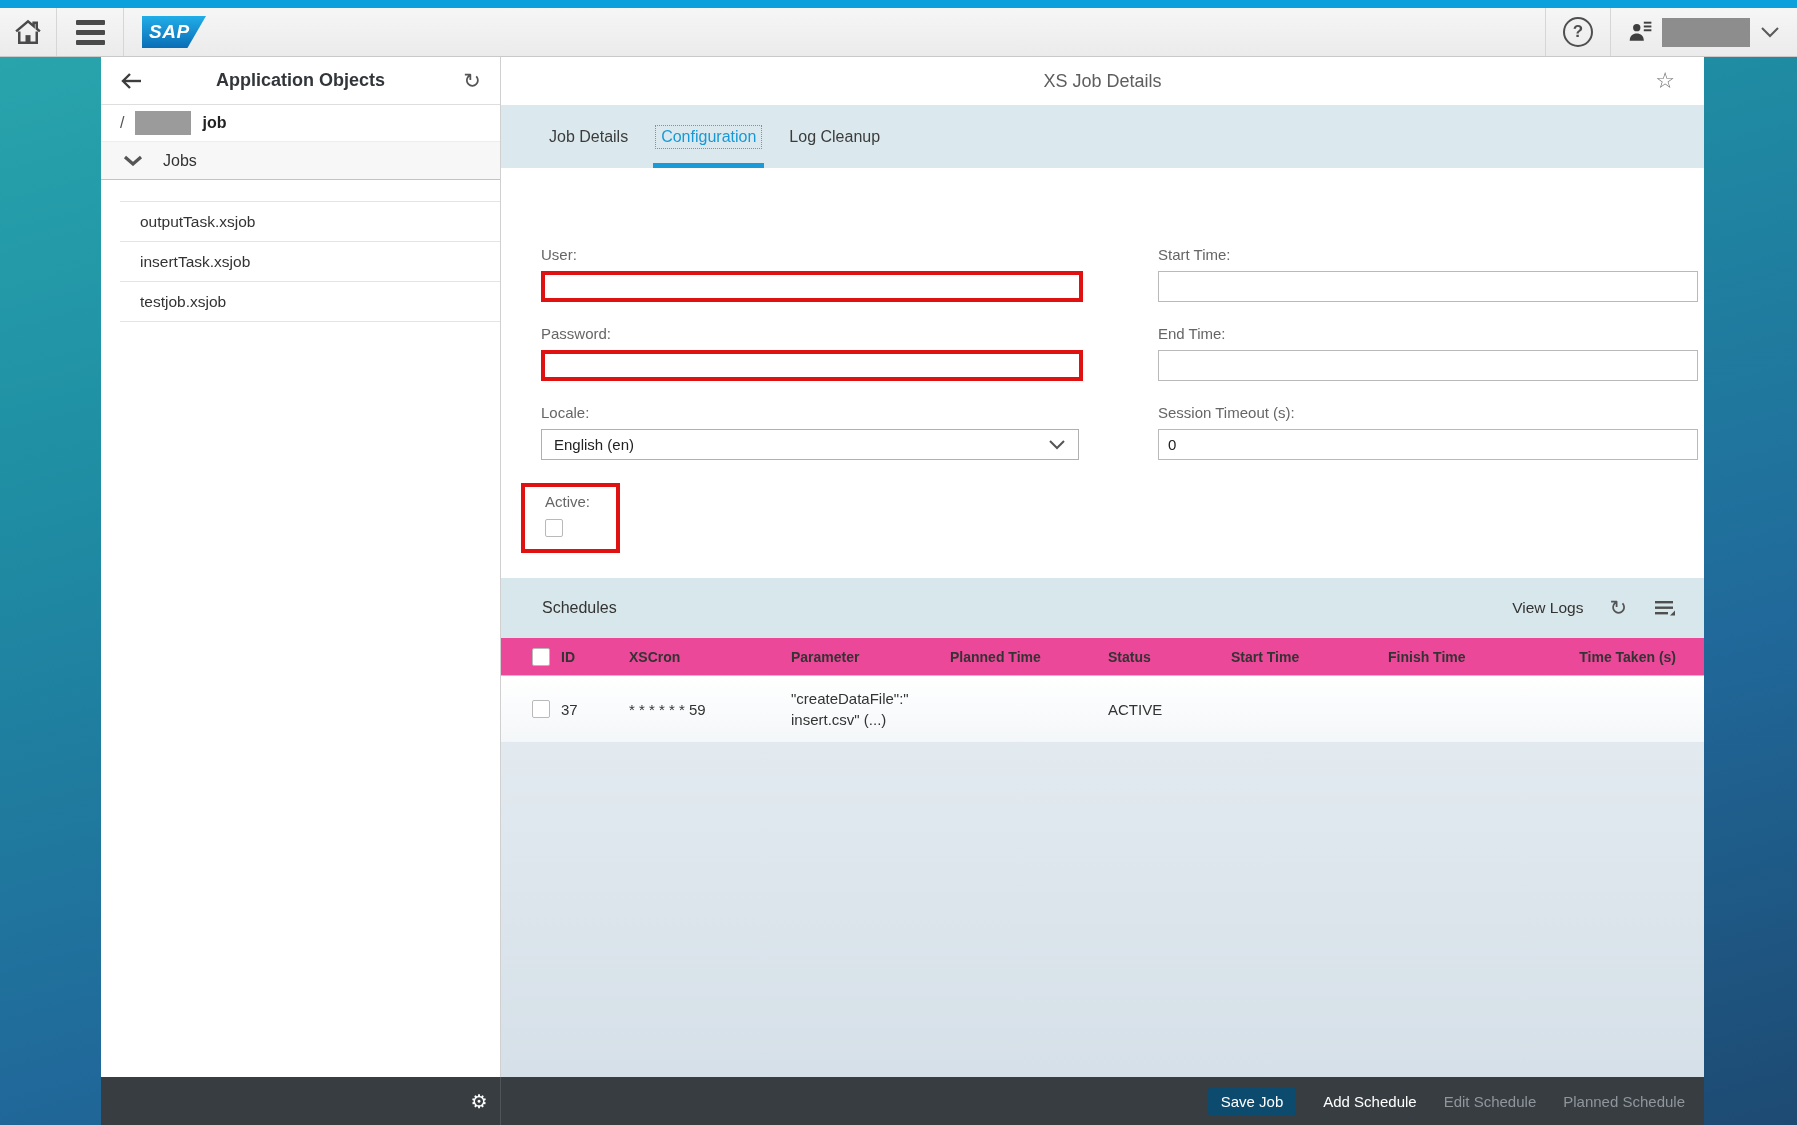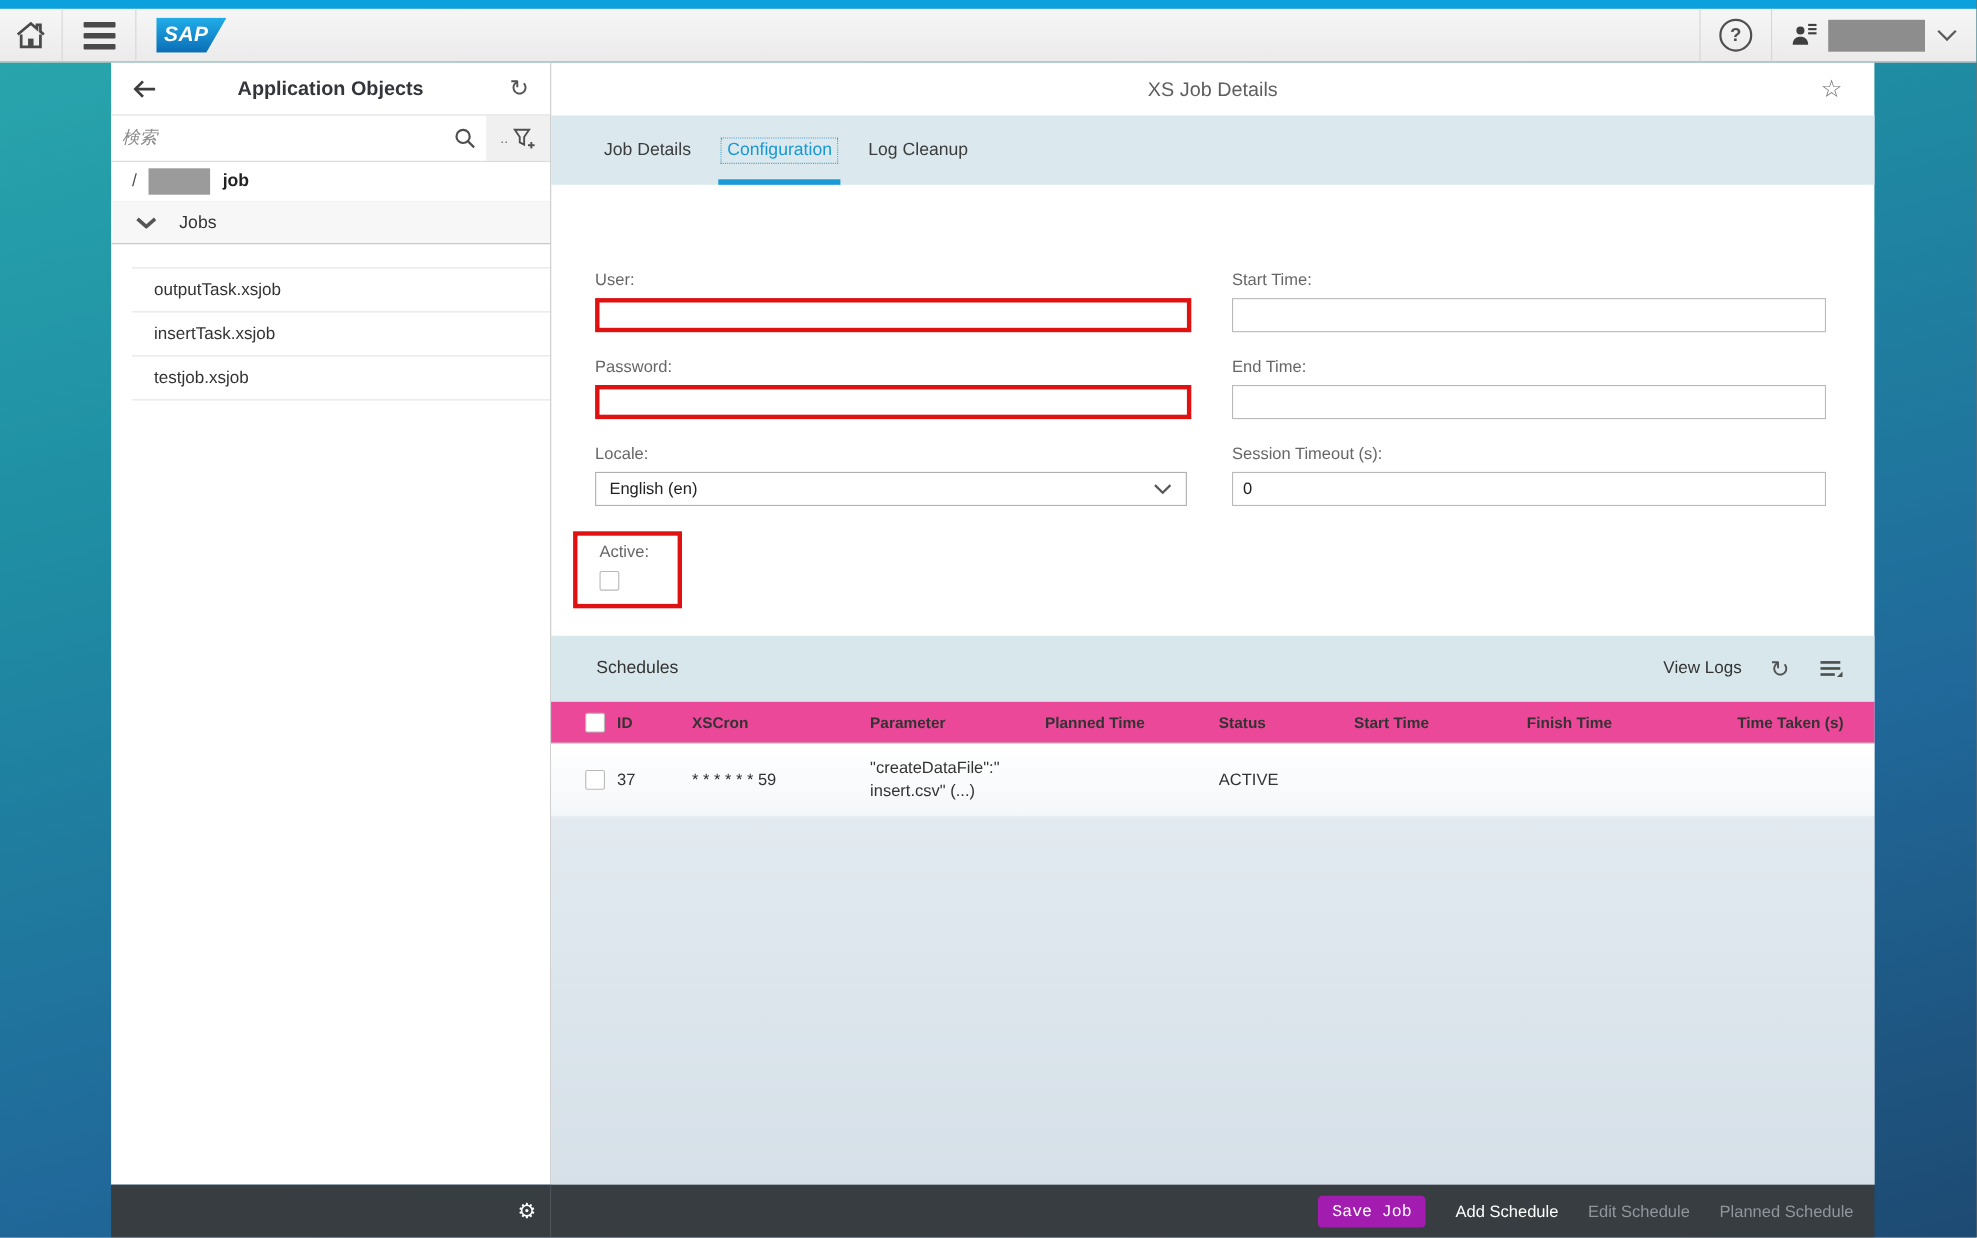--- a/index.html
+++ b/index.html
@@ -74,21 +74,21 @@
     color:#6f6f6f; }
   .tabbar { height:63px; background:#dbe9ee; display:flex; align-items:stretch; gap:18px;
     padding-left:41px; flex:0 0 auto; }
   .tab { position:relative; display:flex; align-items:center; font-size:16px; color:#3c3c3c;
     cursor:pointer; padding:0 2px; }
   .tab .tab-label { padding:2px 5px; }
   .tab.selected .tab-label { color:#1899d6; border:1px dotted #4da4d4; }
   .tab.selected::after { content:""; position:absolute; left:0; right:0; bottom:0; height:5px;
     background:#1a9bd7; }
 
-  .form-area { height:410px; padding:78px 0 16px 40px; display:flex; flex:0 0 auto; }
+  .form-area { height:410px; padding:78px 0 16px 40px; display:flex; flex:0 0 auto;gap:38px; }
   .col-left { width:542px; }
   .col-right { width:540px; margin-left:37px; }
   .f-label { display:block; font-size:15px; color:#666; margin-bottom:8px; }
   .field { width:100%; height:31px; border:1px solid #b9b9b9; background:#fff; font-size:15px;
     color:#222; padding:0 9px; margin-bottom:23px; font-family:inherit; outline:none; }
   .field.red { border:4px solid #e01111; }
   .dropdown { width:538px; height:31px; border:1px solid #b0b0b0; background:#fff;
     display:flex; align-items:center; justify-content:space-between; padding:0 12px;
     font-size:15px; color:#222; margin-bottom:23px; cursor:pointer; }
   .active-group { margin-left:-20px; border:4px solid #e01111; width:fit-content;
@@ -121,21 +121,21 @@
   
   .footer { position:absolute; left:101px; top:1077px; width:1603px; height:48px;
     background:#383d42; display:flex; }
   .f-side { position:relative; width:400px; border-right:1px solid #50555b; }
   .gear-btn { position:absolute; left:360px; top:0; height:100%; width:36px; font-size:19px;
     color:#fff; }
   .f-main { flex:1; display:flex; align-items:center; justify-content:flex-end; gap:27px;
     padding-right:19px; }
   .f-btn { border:none; background:transparent; font-size:15px; font-family:inherit;
     cursor:pointer; }
-  .f-btn.primary { background:#a21caf; color:#fff; padding:6px 13px; border-radius:4px;font-family:Liberation Mono, monospace; }
+  .f-btn.primary { background:#0c4a6e; color:#fff; padding:6px 13px; border-radius:4px; }
   .f-btn.plain { color:#fff; }
   .f-btn.disabled { color:#8f969c; }
 
   svg.ic { display:block; }
 </style>
 </head>
 <body>
 
 <div class="screen">
   <div class="topstrip"></div>
@@ -193,37 +193,20 @@
           <line x1="3" y1="9" x2="21" y2="9" stroke="#3d3d3d" stroke-width="2.4"></line>
           <polyline points="10,2 3,9 10,16" fill="none" stroke="#3d3d3d" stroke-width="2.4"></polyline>
         </svg>
       </button>
       <h2 class="side-title">Application Objects</h2>
       <button class="icon-btn refresh-btn">
         <span class="refresh-glyph">↻</span>
       </button>
     </div>
 
-    <div class="side-search">
-      <div class="search-white">
-        <input class="search-input" type="text" placeholder="検索" style="">
-        <svg class="ic" width="22" height="22" viewBox="0 0 22 22">
-          <circle cx="9" cy="9" r="6" fill="none" stroke="#4f4f4f" stroke-width="2"></circle>
-          <line x1="13.5" y1="13.5" x2="19" y2="19" stroke="#4f4f4f" stroke-width="2"></line>
-        </svg>
-      </div>
-      <div class="search-gray">
-        <span class="dots">..</span>
-        <svg class="ic" width="22" height="22" viewBox="0 0 22 22">
-          <path d="M3 3 H16 L11.5 9.5 V16.5 L7.5 14.5 V9.5 Z" fill="none" stroke="#4f4f4f" stroke-width="1.7"></path>
-          <line x1="15" y1="17" x2="21" y2="17" stroke="#4f4f4f" stroke-width="1.7"></line>
-          <line x1="18" y1="14" x2="18" y2="20" stroke="#4f4f4f" stroke-width="1.7"></line>
-        </svg>
-      </div>
-    </div>
 
     <div class="breadcrumb">
       <span class="bc-slash">/</span>
       <div class="redacted-pkg"></div>
       <span class="bc-name">job</span>
     </div>
 
     <div class="jobs-row">
       <svg class="ic" width="20" height="11" viewBox="0 0 20 11">
         <polyline points="2,2 10,9 18,2" fill="none" stroke="#555" stroke-width="3.2"></polyline>

